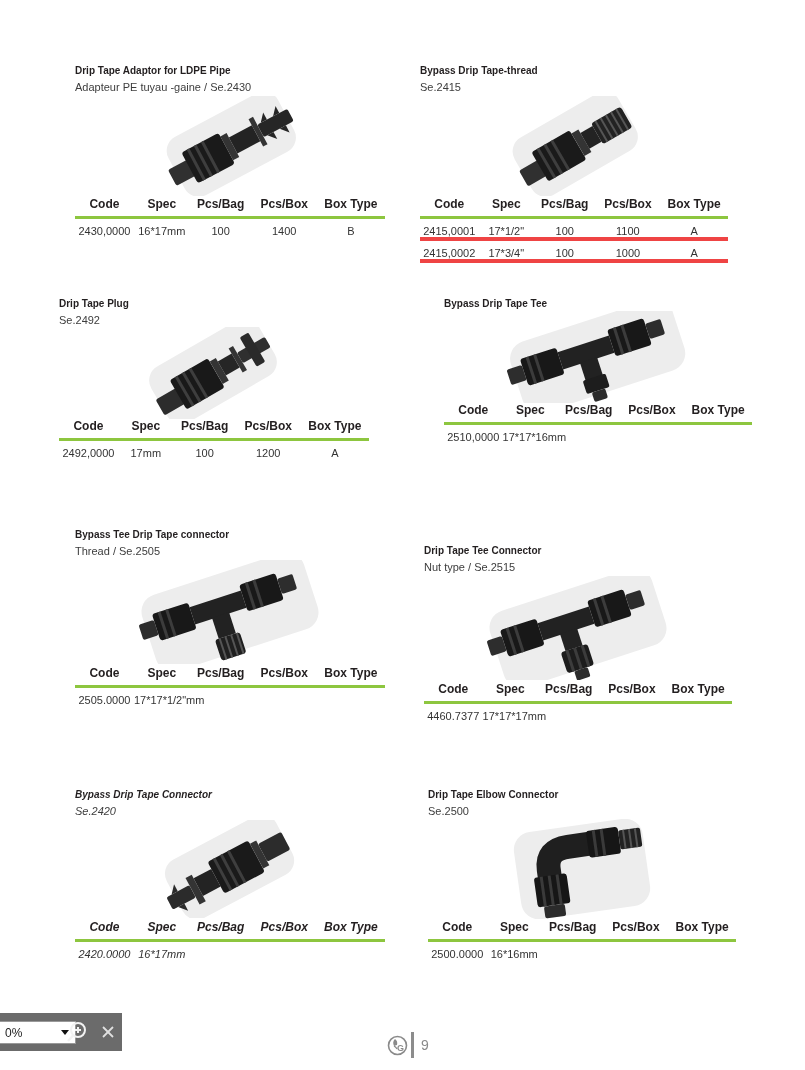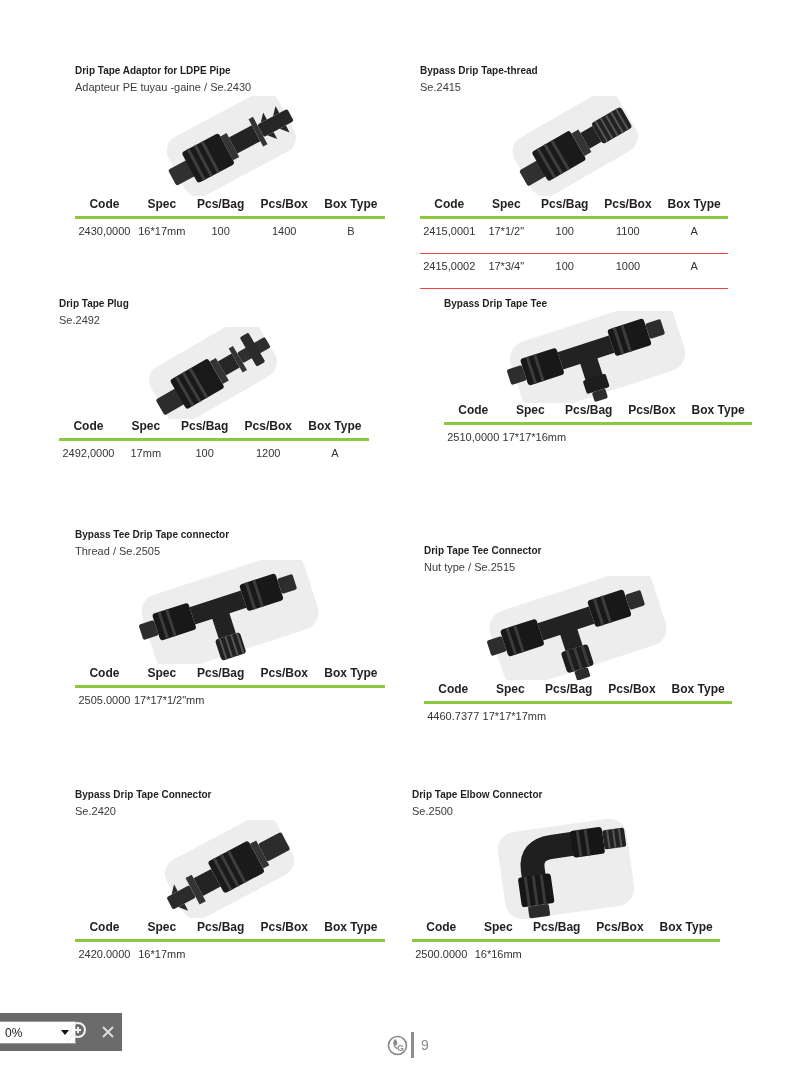--- a/index.html
+++ b/index.html
@@ -12,21 +12,21 @@
   .subtitle{font-size:11px;line-height:13px;color:#3d3d3d;margin-top:3px;}
   .photo{display:flex;align-items:center;justify-content:center;overflow:hidden;}
 
   
   .ptable{width:100%;}
   .thead{display:flex;font-weight:bold;font-size:12px;color:#231f20;padding-bottom:5px;align-items:flex-end;}
   .cell{text-align:center;white-space:nowrap;overflow:visible;}
   .c0{width:19%;}.c1{width:18%;}.c2{width:20%;}.c3{width:21%;}.c4{width:22%;}
   .green-rule{height:3px;background:var(--green,#8dc63f);}
   .trow{display:flex;font-size:11px;color:#333;padding:6px 0 4px;}
-  .ruled .trow{border-bottom:1px solid #ef4444;padding-bottom:16px;}
+  .ruled .trow{border-bottom:4px solid #ef4444;padding-bottom:0;}
 
   
   .footer-logo{position:absolute;left:387px;top:1035px;}
   .footer-divider{position:absolute;left:411px;top:1032px;width:3px;height:26px;background:#8c8c8c;}
   .page-number{position:absolute;left:421px;top:1037px;font-size:14px;color:#8a8a8a;}
 
   
   .viewer-bar{position:absolute;left:0;top:1013px;width:122px;height:38px;background:#6b6b6b;}
   .zoom-select{position:absolute;left:-6px;top:8px;width:64px;height:21px;background:#fff;
                border:1px solid #999;display:flex;align-items:center;justify-content:space-between;
@@ -306,21 +306,21 @@
             <span class="cell c0">4460.7377</span>
             <span class="cell c1">17*17*17mm</span>
             <span class="cell c2"></span>
             <span class="cell c3"></span>
             <span class="cell c4"></span>
           </div>
         </div>
     </div>
   </section>
 
-  <section class="product" style="left:75px;top:787px;width:310px;">
+  <section class="product" style="left:75px;top:787px;width:310px;font-style:italic;">
     <h3>Bypass Drip Tape Connector</h3>
     <div class="subtitle">Se.2420</div>
     <div class="photo" style="height:102px;">
       <svg width="200" height="98" viewBox="0 0 200 98">
         <rect x="38" y="14" width="124" height="66" rx="16" fill="#ededed" transform="rotate(-28 100 48)"></rect>
         <g transform="rotate(-28 100 48)">
           <rect x="30" y="44" width="26" height="14" rx="2" fill="#2b2b2b"></rect>
           <polygon points="36,44 43,36 43,44" fill="#2b2b2b"></polygon>
           <polygon points="36,58 43,66 43,58" fill="#2b2b2b"></polygon>
           <rect x="56" y="36" width="7" height="30" fill="#343434"></rect>
@@ -348,21 +348,21 @@
             <span class="cell c0">2420.0000</span>
             <span class="cell c1">16*17mm</span>
             <span class="cell c2"></span>
             <span class="cell c3"></span>
             <span class="cell c4"></span>
           </div>
         </div>
     </div>
   </section>
 
-  <section class="product" style="left:412px;top:787px;width:308px;">
+  <section class="product" style="left:428px;top:787px;width:308px;">
     <h3>Drip Tape Elbow Connector</h3>
     <div class="subtitle">Se.2500</div>
     <div class="photo" style="height:102px;">
       <svg width="190" height="100" viewBox="0 0 190 100">
         <rect x="30" y="6" width="130" height="88" rx="18" fill="#ededed" transform="rotate(-8 95 50)"></rect>
         <g transform="rotate(-8 95 50)">
           <path d="M62,66 L62,46 Q62,26 84,26 L108,26" stroke="#1f1f1f" stroke-width="24" fill="none"></path>
           <rect x="46" y="52" width="33" height="30" rx="3" fill="#161616"></rect>
           <rect x="52" y="52" width="3" height="30" fill="#3a3a3a"></rect>
           <rect x="60" y="52" width="3" height="30" fill="#3a3a3a"></rect>

